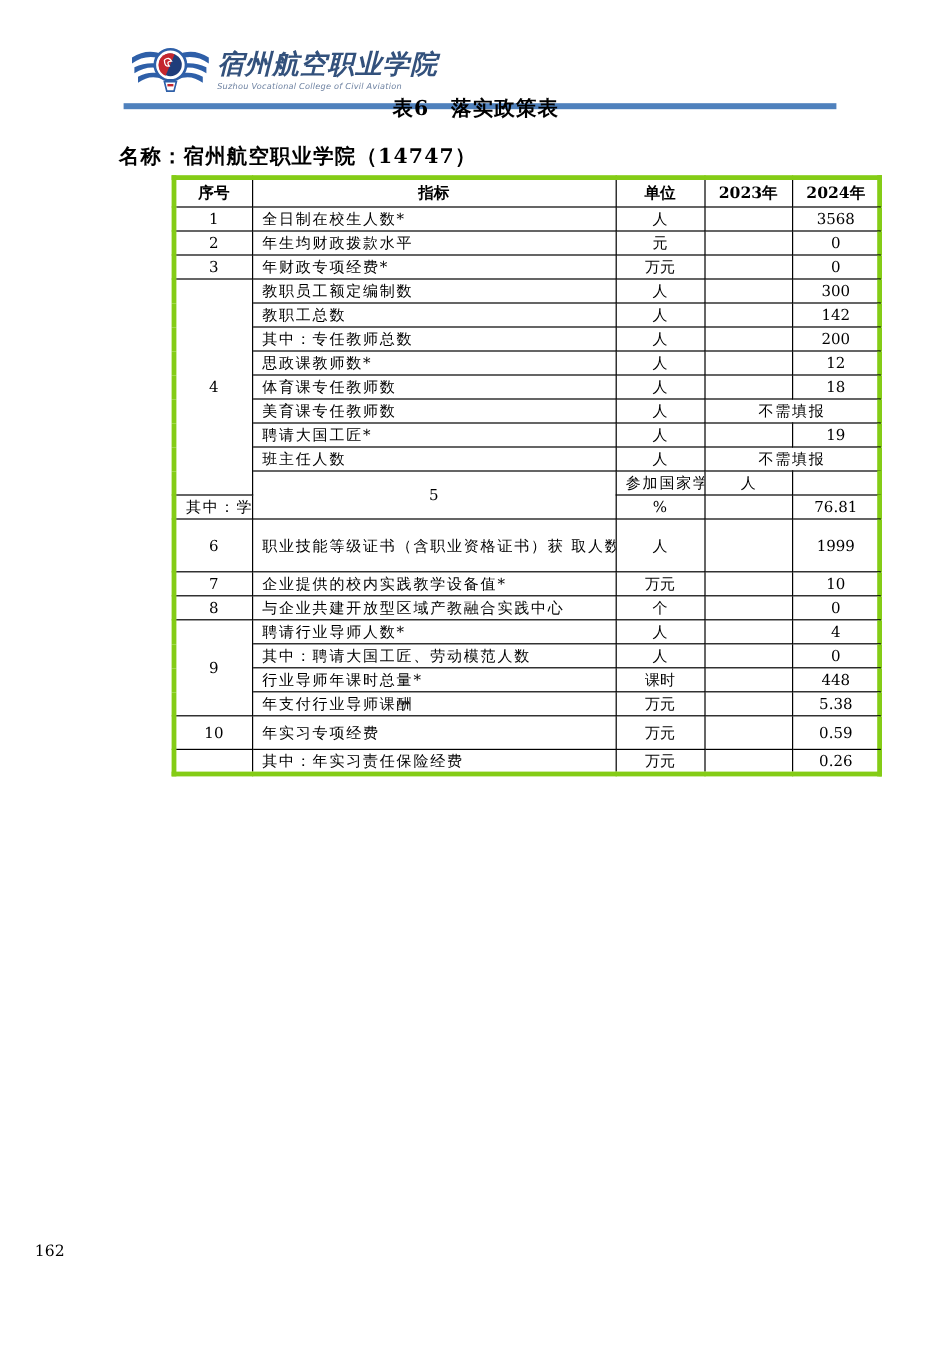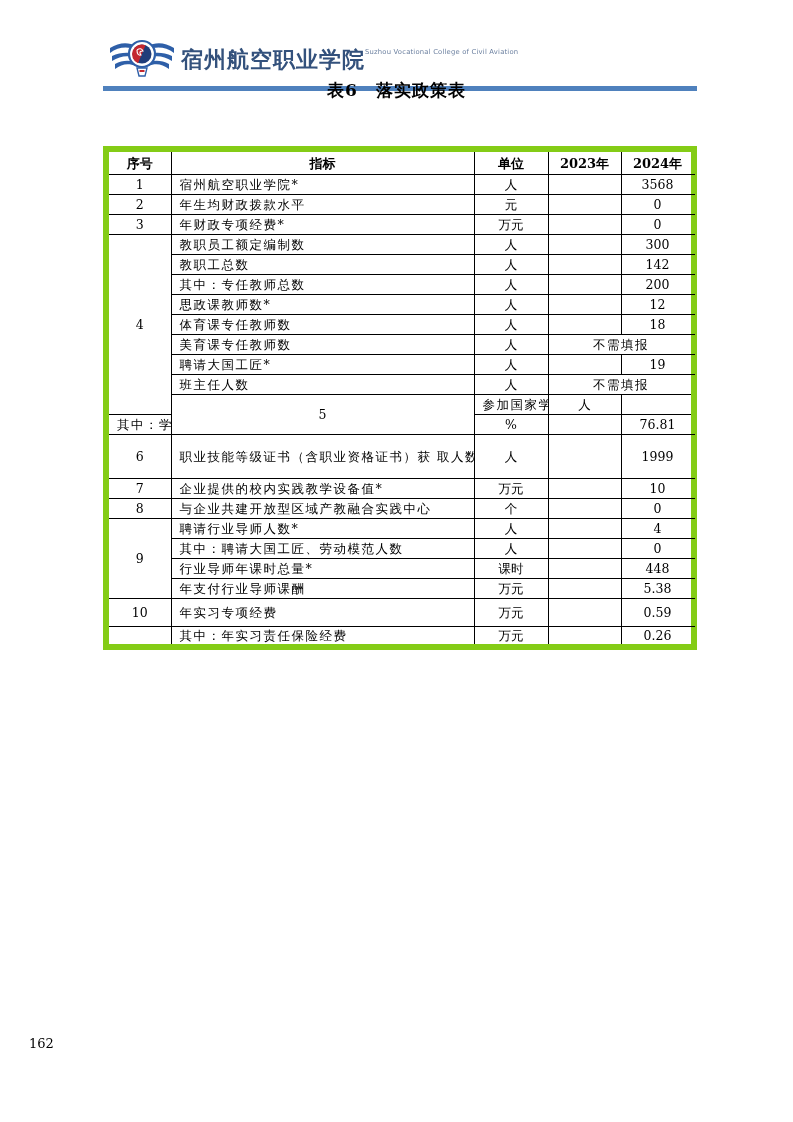--- a/index.html
+++ b/index.html
@@ -5,21 +5,21 @@
   html,body{margin:0;padding:0;background:#fff;}
   .page{
     position:relative;width:793px;height:1122px;background:#ffffff;
     margin:0 auto;overflow:hidden;
     font-family:"DejaVu Serif","Liberation Serif",serif;color:#000;
   }
 
   
   .header{position:absolute;top:33px;left:108px;width:590px;display:flex;align-items:center;}
   .logo{width:68px;height:52px;flex:0 0 auto;}
-  .college{margin-left:5px;display:flex;flex-direction:row;justify-content:flex-end;}
+  .college{margin-left:5px;display:flex;flex-direction:column;justify-content:flex-end;font-style:italic;}
   .college-name{
     font-family:"DejaVu Sans","Liberation Sans",sans-serif;font-weight:bold;
     font-size:22px;line-height:25px;color:#33517C;letter-spacing:1px;white-space:nowrap;
   }
   .college-en{
     font-family:"DejaVu Sans","Liberation Sans",sans-serif;
     font-size:6.8px;color:#6C80A0;letter-spacing:.2px;white-space:nowrap;margin-top:1px;
   }
   .report-title{
     margin-left:auto;font-family:"DejaVu Sans","Liberation Sans",sans-serif;
@@ -27,21 +27,21 @@
   }
   .divider{position:absolute;top:86px;left:103px;width:594px;height:5px;background:#4F81BD;}
 
   
   .caption{position:absolute;top:79px;left:0;width:100%;text-align:center;
            font-size:17px;font-weight:bold;letter-spacing:1px;}
   .name-line{position:absolute;top:119px;left:99px;font-size:17px;font-weight:bold;letter-spacing:1px;}
 
   
   .tablewrap{position:absolute;top:146px;left:103px;}
-  table.policy{border-collapse:collapse;table-layout:fixed;width:588px;font-size:12.5px;border:6px solid #84cc16;}
+  table.policy{border-collapse:collapse;table-layout:fixed;width:588px;font-size:12.5px;border:4px solid #84cc16;margin-left:40px;}
   table.policy th,table.policy td{border:1px solid #000;padding:0;vertical-align:middle;line-height:15px;overflow:hidden;}
   table.policy th{font-weight:bold;font-size:13px;height:22px;text-align:center;}
   table.policy tr{height:20px;}
   table.policy tr.tall{height:44px;}
   table.policy tr.mid{height:28px;}
   .c-no,.c-unit,.c-year{text-align:center;}
   .c-ind{text-align:left;padding-left:8px !important;letter-spacing:1.5px;white-space:nowrap;}
   .c-merged{text-align:center;letter-spacing:1.5px;}
 
   
@@ -75,20 +75,21 @@
     </svg>
     <div class="college">
       <div class="college-name">宿州航空职业学院</div>
       <div class="college-en">Suzhou Vocational College of Civil Aviation</div>
     </div>
   </div>
 
   <div class="divider"></div>
 
   <div class="caption">表6　落实政策表</div>
+  <div class="name-line">名称：宿州航空职业学院（14747）</div>
 
   <div class="tablewrap">
     <table class="policy">
       <colgroup>
         <col style="width:65px">
           <col style="width:303px">
           <col style="width:74px">
         <col style="width:73px">
           <col style="width:73px">
       </colgroup>
@@ -97,21 +98,21 @@
           <th>序号</th>
           <th>指标</th>
           <th>单位</th>
           <th>2023年</th>
           <th>2024年</th>
         </tr>
       </thead>
       <tbody>
           <tr>
             <td class="c-no">1</td>
-            <td class="c-ind">宿州航空职业学院*</td>
+            <td class="c-ind">全日制在校生人数*</td>
             <td class="c-unit">人</td>
             <td class="c-year"></td>
             <td class="c-year">3568</td>
           </tr>
           <tr>
             <td class="c-no">2</td>
             <td class="c-ind">年生均财政拨款水平</td>
             <td class="c-unit">元</td>
             <td class="c-year"></td>
             <td class="c-year">0</td>

